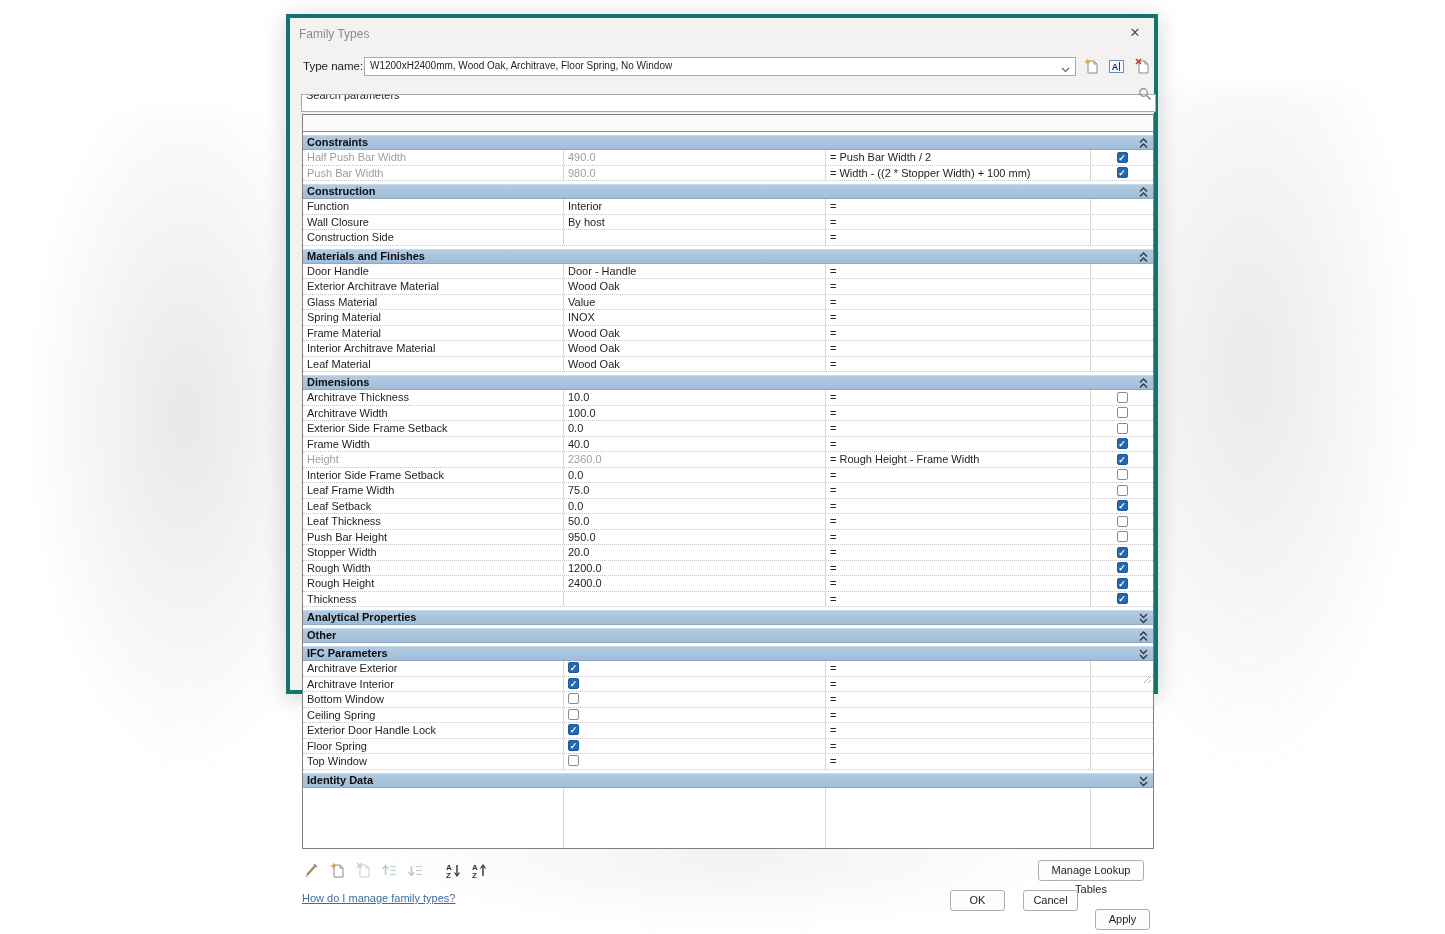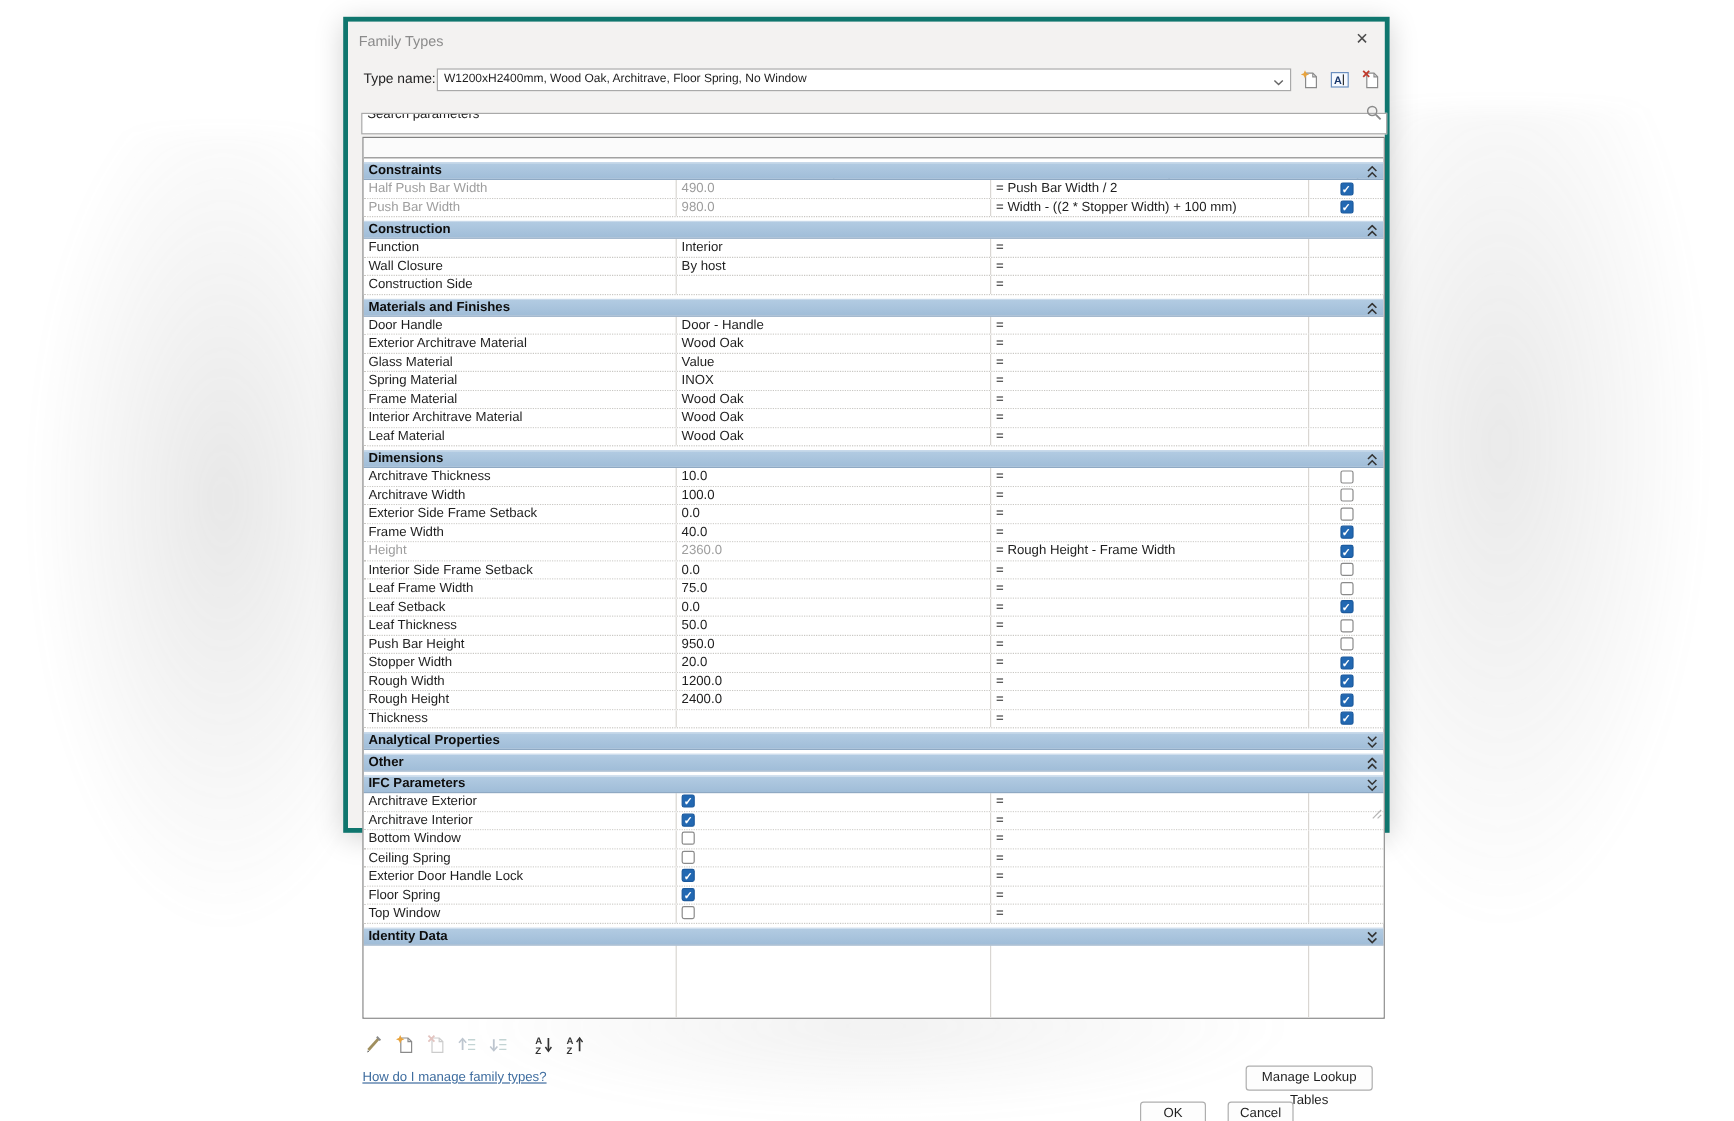--- a/index.html
+++ b/index.html
@@ -65,21 +65,21 @@
   .cb.checked::after { content:"✓"; position:absolute; left:0; top:-1px; width:100%; text-align:center;
     color:#fff; font-size:9px; font-weight:bold; line-height:12px; }
   .value-cb { margin-top:1px; margin-left:0px; }
 
   .toolbar { position:absolute; left:12px; top:842px; height:20px; display:flex; align-items:center; }
   .tool { width:18px; height:18px; margin-right:8px; display:flex; align-items:center; justify-content:center; }
   .tool.spacer { width:12px; margin-right:0; }
   .tool.disabled { opacity:.5; }
 
   .btn { position:absolute; height:21px; background:#fdfdfd; border:1px solid #aeaeae; border-radius:3px;
-    font-size:11px; color:#1e1e1e; text-align:center; line-height:19px;margin-top:28px; }
+    font-size:11px; color:#1e1e1e; text-align:center; line-height:19px; }
   #btn-manage { top:842px; right:10px; width:106px; }
   #btn-ok     { top:872px; left:660px; width:55px; }
   #btn-cancel { top:872px; left:733px; width:55px; }
   #btn-apply  { top:891px; left:805px; width:55px; }
 
   .help-link { position:absolute; left:12px; top:874px; font-size:11px; color:#3f6d9f; text-decoration:underline; }
   .resize-grip { position:absolute; right:2px; bottom:2px; }
 </style>
 </head>
 <body>

